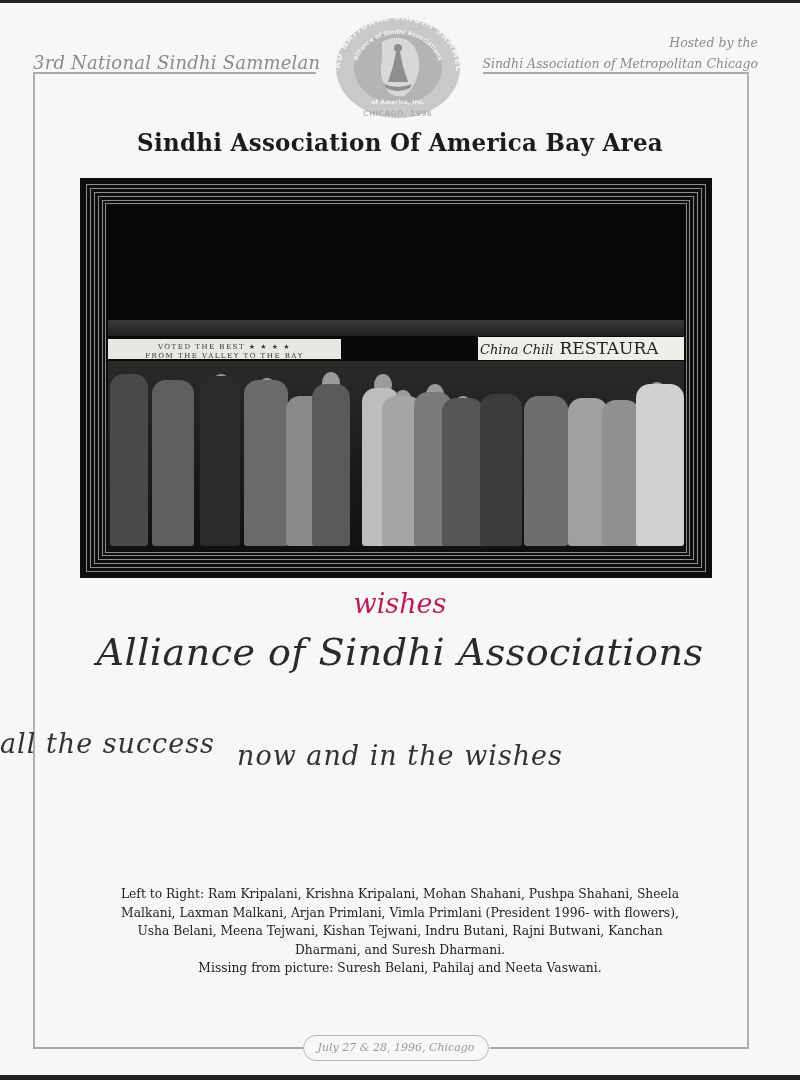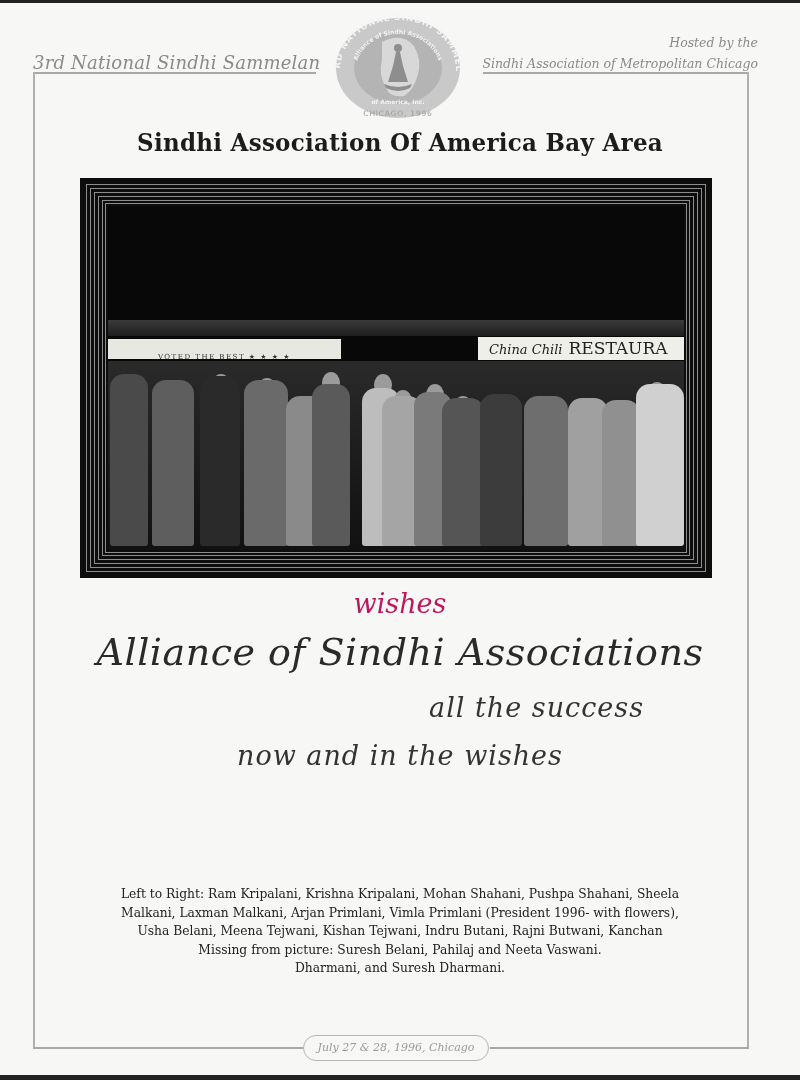--- a/index.html
+++ b/index.html
@@ -52,46 +52,46 @@
     background: #080808; overflow: hidden;
   }
   .photo .awning {
     position: absolute; left: 0; right: 0; top: 114px; height: 16px;
     background: linear-gradient(#3a3a3a, #1e1e1e);
   }
   .sign-left {
     position: absolute; left: 0; top: 133px; width: 233px; height: 20px;
     background: #e8e8e2; color: #333;
     font-family: "DejaVu Serif", serif; font-size: 7px; line-height: 9px;
-    text-align: center; letter-spacing: 1.5px; padding-top: 14px; box-sizing: border-box;
+    text-align: center; letter-spacing: 1.5px; padding-top: 4px; box-sizing: border-box;
   }
   .sign-right {
     position: absolute; left: 370px; top: 131px; right: 0; height: 23px;
     background: #efefea; color: #222; white-space: nowrap; overflow: hidden;
-    font-family: "DejaVu Serif", serif; font-size: 17px; line-height: 23px; padding-left: 11px;
+    font-family: "DejaVu Serif", serif; font-size: 17px; line-height: 23px; padding-left: 2px;
   }
   .sign-right .cursive { font-style: italic; font-size: 13px; margin-right: 6px; }
   .storefront {
     position: absolute; left: 0; right: 0; top: 155px; bottom: 0;
     background: linear-gradient(#2a2a2a, #1a1a1a 60%, #111);
   }
   .person { position: absolute; bottom: 4px; border-radius: 14px 14px 3px 3px; }
   .head { position: absolute; width: 18px; height: 22px; border-radius: 50%; background: #9b9b9b; }
 
   .wishes {
     position: absolute; left: 0; width: 800px; top: 588px; text-align: center;
     font-family: "DejaVu Serif", serif; font-style: italic; font-size: 27px; color: #be185d;
   }
   .alliance {
     position: absolute; left: 0; width: 800px; top: 630px; text-align: center;
     font-family: "DejaVu Serif", serif; font-style: italic; font-size: 38px; color: #2a2a2a;
     letter-spacing: 0.5px;
   }
   .success {
-    position: absolute; left: 0; width: 644px; top: 692px; text-align: right;
+    position: absolute; left: 0; width: 644px; top: 728px; text-align: left;
     font-family: "DejaVu Serif", serif; font-style: italic; font-size: 27px; color: #333;
     letter-spacing: 1px;
   }
   .future {
     position: absolute; left: 0; width: 800px; top: 740px; text-align: center;
     font-family: "DejaVu Serif", serif; font-style: italic; font-size: 27px; color: #333;
     letter-spacing: 1px;
   }
 
   .caption {
@@ -206,19 +206,19 @@
 
 <div class="wishes">wishes</div>
 <div class="alliance">Alliance of Sindhi Associations</div>
 <div class="success">all the success</div>
 <div class="future">now and in the wishes</div>
 
 <div class="caption">
   <div>Left to Right: Ram Kripalani, Krishna Kripalani, Mohan Shahani, Pushpa Shahani, Sheela</div>
   <div>Malkani, Laxman Malkani, Arjan Primlani, Vimla Primlani (President 1996- with flowers),</div>
   <div>Usha Belani, Meena Tejwani, Kishan Tejwani, Indru Butani, Rajni Butwani, Kanchan</div>
+  <div>Dharmani, and Suresh Dharmani.</div>
   <div>Missing from picture: Suresh Belani, Pahilaj and Neeta Vaswani.</div>
-  <div>Dharmani, and Suresh Dharmani.</div>
 </div>
 
 <div class="date-pill">July 27 &amp; 28, 1996, Chicago</div>
 
 <div class="bottombar"></div>
 
 </body></html>

